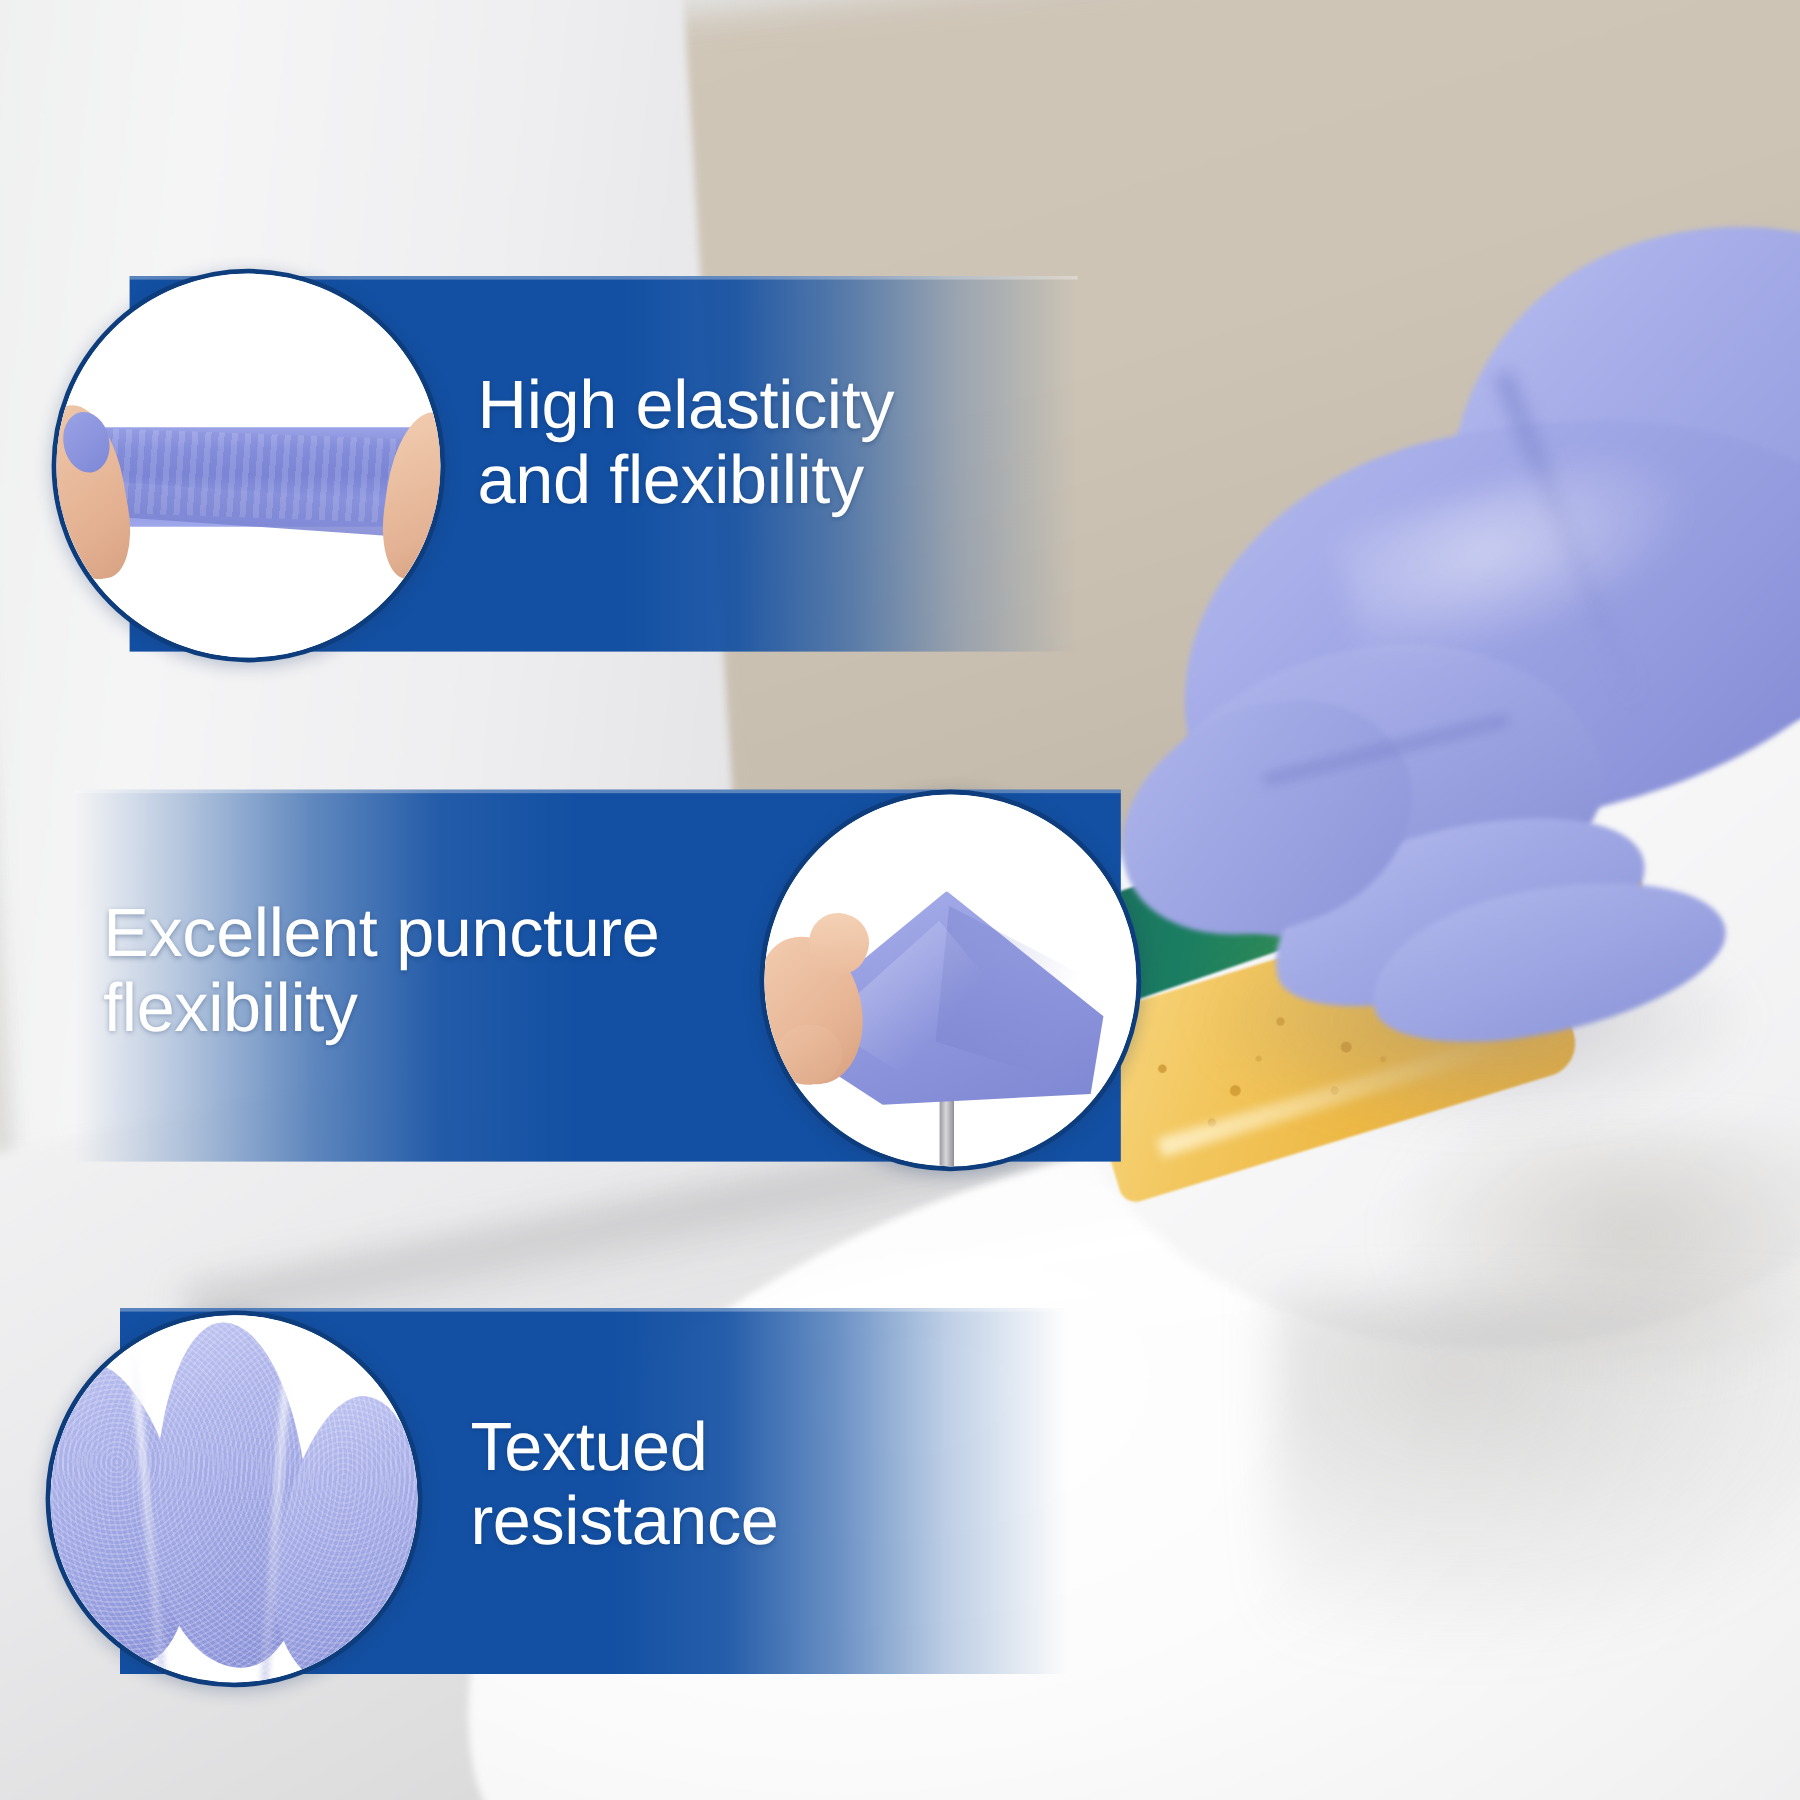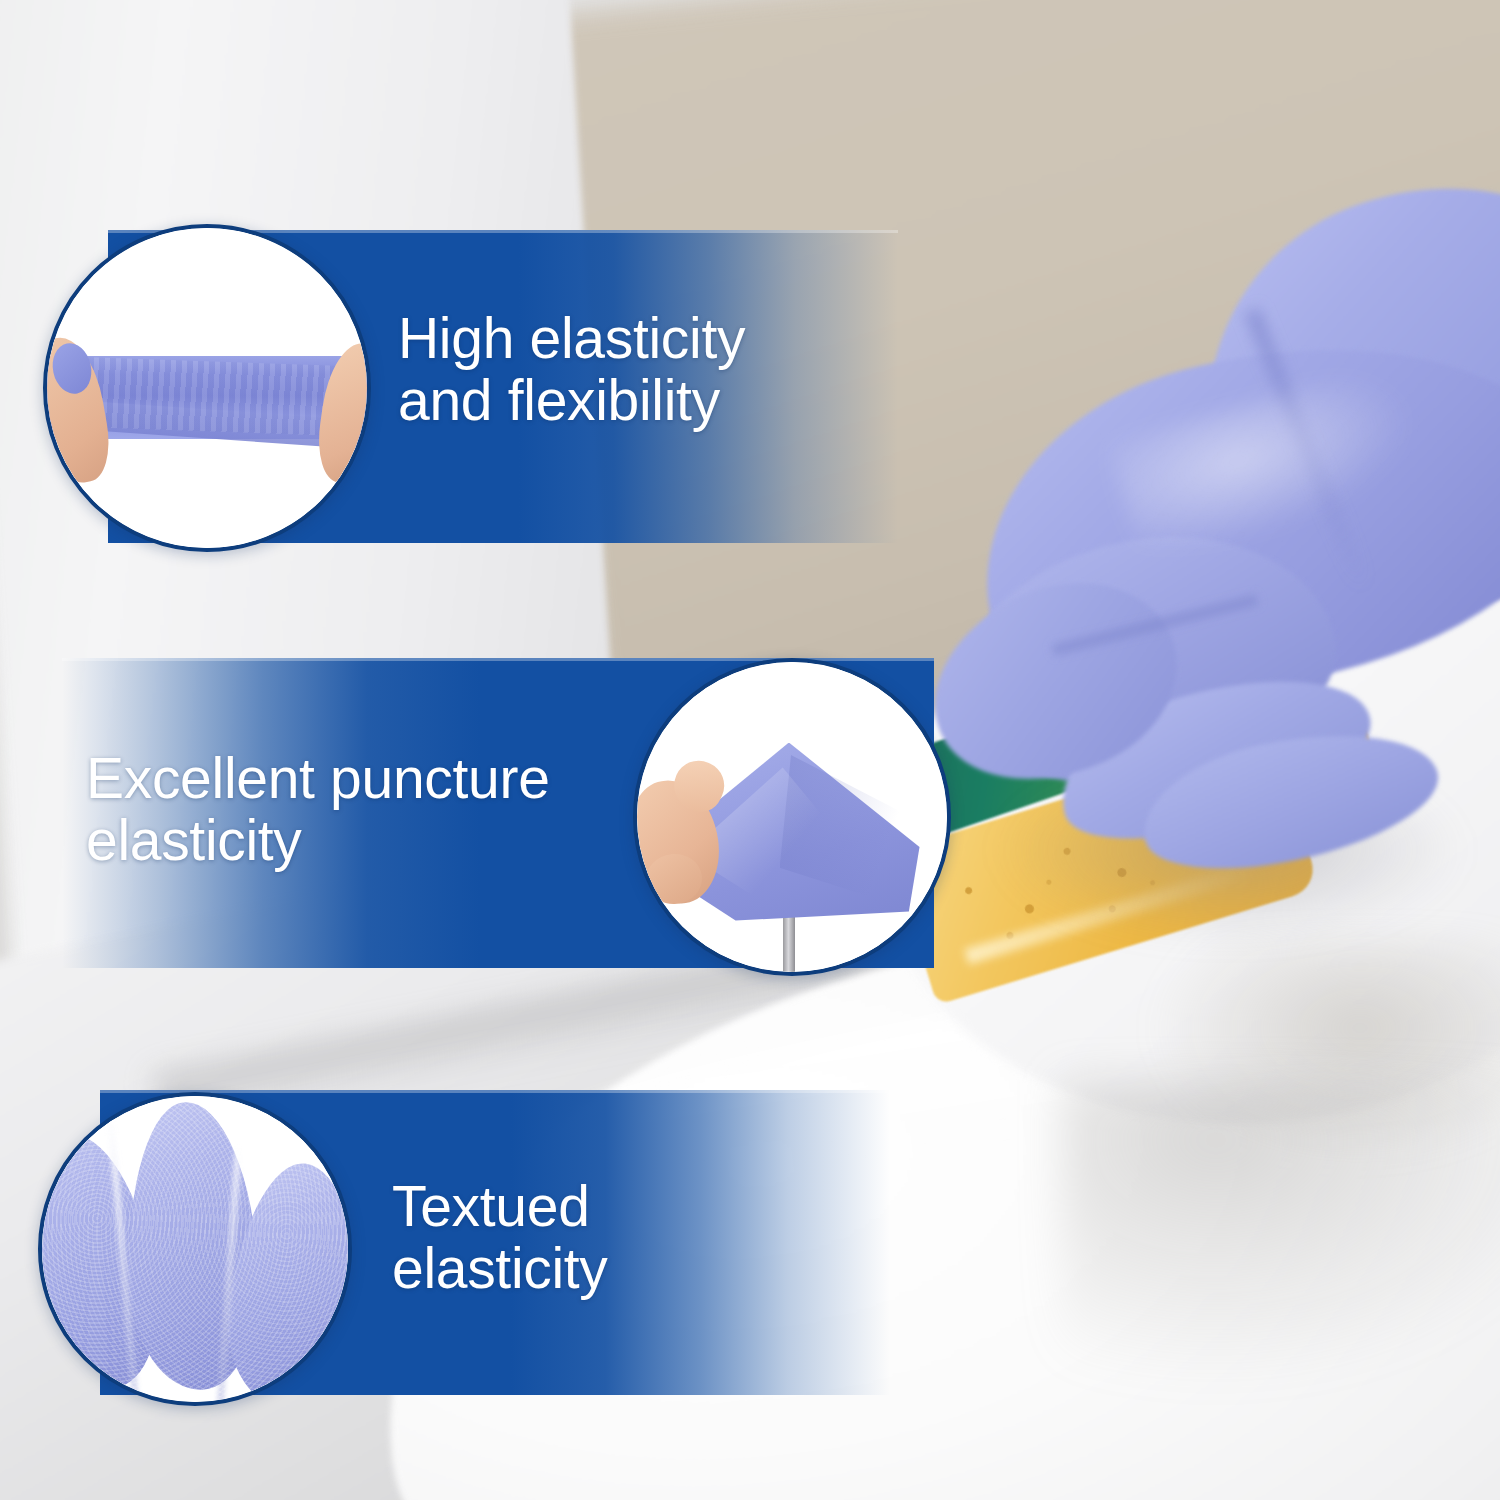--- a/index.html
+++ b/index.html
@@ -413,21 +413,21 @@
         <div class="c2-tent"></div>
         <div class="c2-tent-shadow"></div>
         <div class="c2-tent-fold"></div>
         <div class="c2-hand"></div>
         <div class="c2-thumb"></div>
         <div class="c2-knuck"></div>
       </div>
     </div>
 
     <div class="b-text" style="left:86px;top:90px;font-size:57px;">Excellent puncture
-elasticity</div>
+flexibility</div>
   </div>
 
   <div class="banner" style="left:0;top:1090px;width:1500px;height:305px;">
 
     <div class="bar fade-right" style="--blue:#1350a3;left:100px;width:790px;">
       <div class="bar-hi-top"></div>
     </div>
 
     <div class="circ" style="left:38px;top:2px;width:306px;height:306px;">
       <div class="circ-inner">
@@ -435,16 +435,16 @@
         <div class="c3-f c3-f1"></div>
         <div class="c3-f c3-f2"></div>
         <div class="c3-f c3-f3"></div>
         <div class="c3-gapA"></div>
         <div class="c3-gapB"></div>
         <div class="c3-tex"></div>
       </div>
     </div>
 
     <div class="b-text" style="left:392px;top:86px;font-size:57px;">Textued
-elasticity</div>
+resistance</div>
   </div>
 
 </div>
 
 </body></html>

